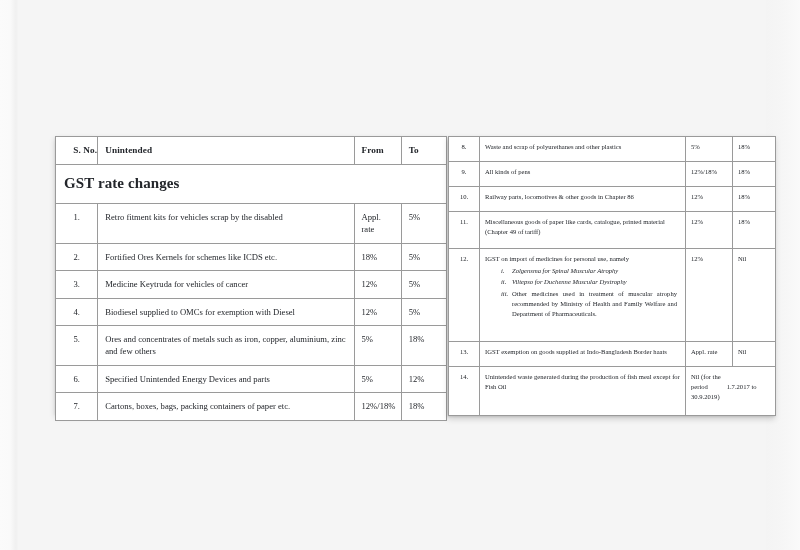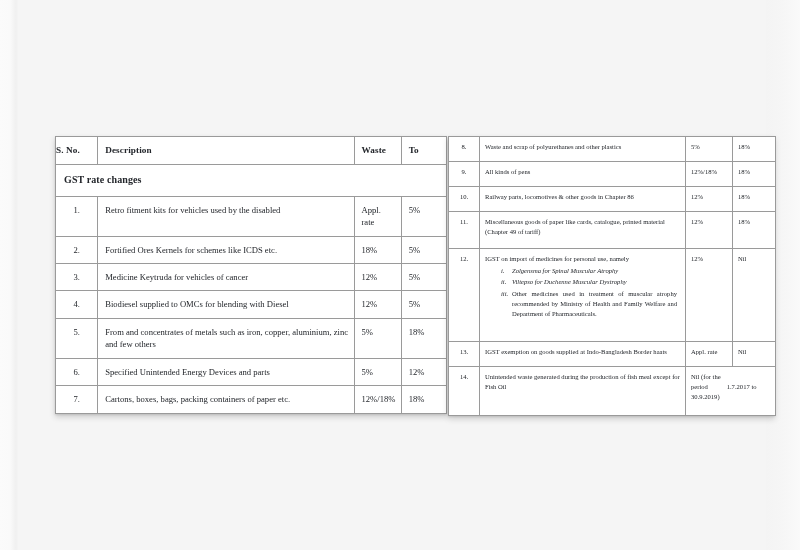--- a/index.html
+++ b/index.html
@@ -64,38 +64,38 @@
   #left-table .c-desc  { width: 255px; }
   #left-table .c-from  { width: 47px;  }
   #left-table .c-to    { width: 45px;  }
 
   #left-table th {
     font-weight: bold;
     font-size: 9.2px;
     padding: 8px 5px 9px 7px;
     letter-spacing: 0.1px;
   }
-  #left-table th.c-sno { text-align: left; padding-left: 0; padding-right: 0; }
+  #left-table th.c-sno { text-align: right; padding-left: 0; padding-right: 0; }
   #left-table th.c-desc,
   #left-table th.c-from,
   #left-table th.c-to { text-align: left; }
 
   #left-table td {
     font-size: 8.6px;
     padding: 7px 5px 7px 7px;
     line-height: 1.45;
   }
   #left-table td.sno {
     text-align: center;
     padding-left: 0;
     padding-right: 0;
   }
   #left-table tr.section-row td {
     font-weight: bold;
-    font-size: 10px;
+    font-size: 15px;
     padding: 8px 5px 8px 8px;
     letter-spacing: 0.1px;
   }
 
   
   #right-table .c-sno  { width: 31px;  }
   #right-table .c-desc { width: 206px; }
   #right-table .c-from { width: 47px;  }
   #right-table .c-to   { width: 43px;  }
 
@@ -150,57 +150,57 @@
     <table class="gst" id="left-table">
       <colgroup>
         <col class="c-sno">
           <col class="c-desc">
           <col class="c-from">
           <col class="c-to">
       </colgroup>
       <thead>
         <tr>
           <th class="c-sno">S. No.</th>
-          <th class="c-desc">Description</th>
-          <th class="c-from">Waste</th>
+          <th class="c-desc">Unintended</th>
+          <th class="c-from">From</th>
           <th class="c-to">To</th>
         </tr>
       </thead>
       <tbody>
         <tr class="section-row">
           <td colspan="4">GST rate changes</td>
         </tr>
 
         <tr>
           <td class="sno">1.</td>
-          <td>Retro fitment kits for vehicles used by the disabled</td>
+          <td>Retro fitment kits for vehicles scrap by the disabled</td>
           <td>Appl. rate</td>
           <td>5%</td>
         </tr>
         <tr>
           <td class="sno">2.</td>
           <td>Fortified Ores Kernels for schemes like ICDS etc.</td>
           <td>18%</td>
           <td>5%</td>
         </tr>
         <tr>
           <td class="sno">3.</td>
           <td>Medicine Keytruda for vehicles of cancer</td>
           <td>12%</td>
           <td>5%</td>
         </tr>
         <tr>
           <td class="sno">4.</td>
-          <td>Biodiesel supplied to OMCs for blending with Diesel</td>
+          <td>Biodiesel supplied to OMCs for exemption with Diesel</td>
           <td>12%</td>
           <td>5%</td>
         </tr>
         <tr>
           <td class="sno">5.</td>
-          <td>From and concentrates of metals such as iron, copper, aluminium, zinc and few others</td>
+          <td>Ores and concentrates of metals such as iron, copper, aluminium, zinc and few others</td>
           <td>5%</td>
           <td>18%</td>
         </tr>
         <tr>
           <td class="sno">6.</td>
           <td>Specified Unintended Energy Devices and parts</td>
           <td>5%</td>
           <td>12%</td>
         </tr>
         <tr>

